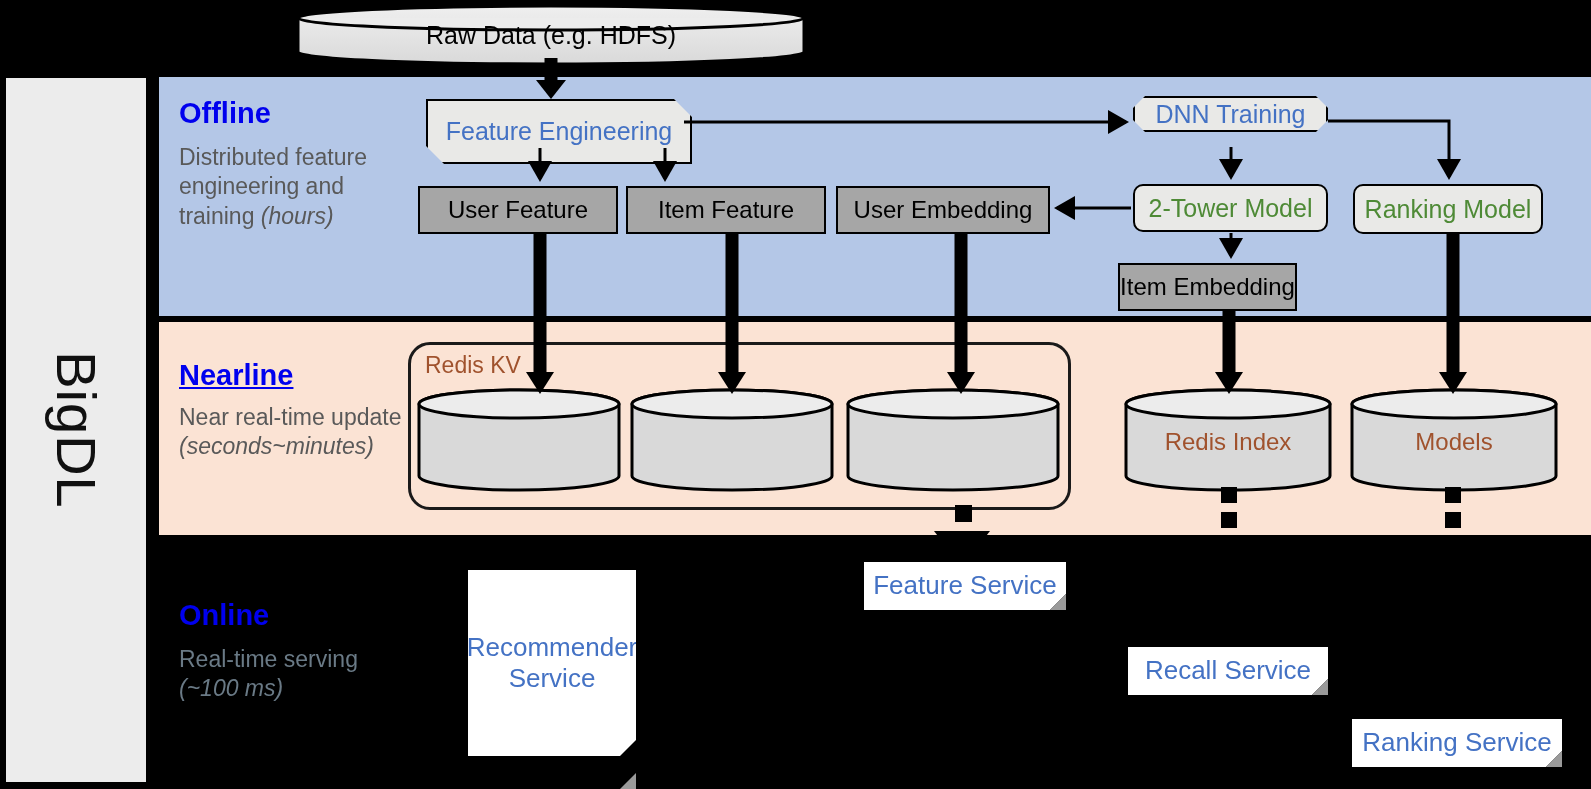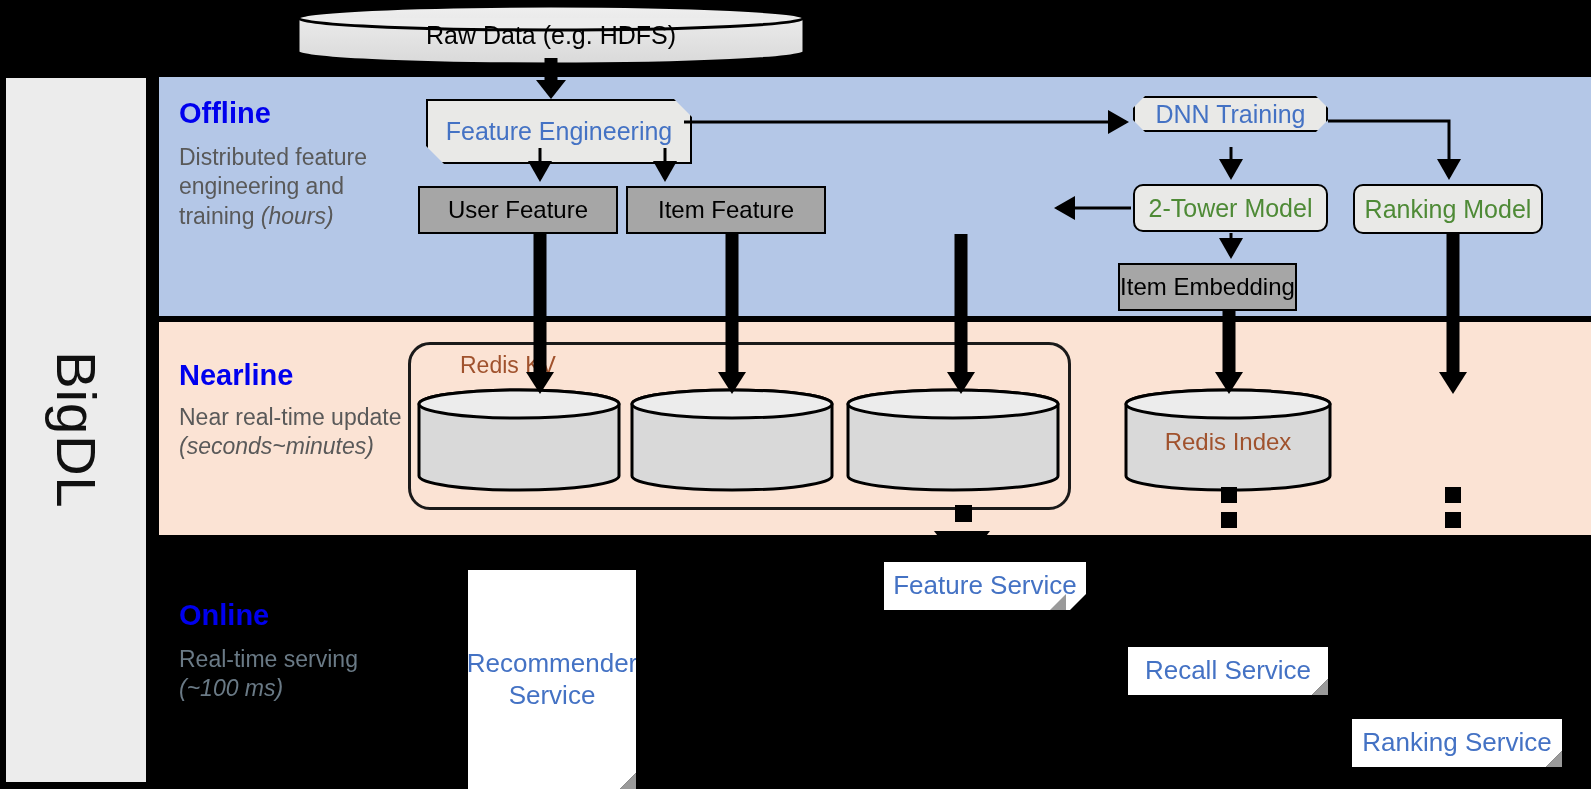--- a/index.html
+++ b/index.html
@@ -17,21 +17,21 @@
   #rail{position:absolute;left:6px;top:78px;width:140px;height:704px;background:#ececec;}
   #rail-label{position:absolute;left:50%;top:50%;transform:translate(-50%,-50%) rotate(90deg);
               white-space:nowrap;font-size:56px;color:#111;letter-spacing:1px;}
 
   
   .band-title{position:absolute;color:#0000ee;font-size:29px;font-weight:bold;}
   .band-sub{position:absolute;color:#595959;font-size:23px;line-height:1.28;width:230px;}
   .band-sub i{font-style:italic;}
   #t-offline{left:179px;top:97px;}
   #s-offline{left:179px;top:143px;}
-  #t-nearline{left:179px;top:359px;}
+  #t-nearline{left:179px;top:359px;text-decoration:underline;}
   #s-nearline{left:179px;top:403px;}
   #t-online{left:179px;top:599px;}
   #s-online{left:179px;top:645px;}
   #t-online{color:#0000ee;}
   #s-online{color:#6a7a86;}
 
   
   .node{position:absolute;box-sizing:border-box;display:flex;align-items:center;
         justify-content:center;text-align:center;}
   .gray-box{background:#a6a6a6;border:2.5px solid #000;color:#000;font-size:24px;}
@@ -47,21 +47,21 @@
 
   
   .cyl{position:absolute;}
   .cyl svg{display:block;overflow:visible;}
   .cyl-label{position:absolute;left:0;width:100%;text-align:center;color:#a0522d;
              font-size:24px;top:52%;transform:translateY(-50%);}
 
   
   #redis-box{position:absolute;left:408px;top:342px;width:663px;height:168px;
              border:3px solid #1a1a1a;border-radius:22px;box-sizing:border-box;}
-  #redis-label{position:absolute;left:425px;top:352px;color:#a0522d;font-size:23px;margin-left:35px;}
+  #redis-label{position:absolute;left:425px;top:352px;color:#a0522d;font-size:23px;}
 
   
   .card{position:absolute;background:#fff;box-sizing:border-box;display:flex;
         align-items:center;justify-content:center;text-align:center;
         color:#4472c4;font-size:26px;line-height:1.2;
         clip-path:polygon(0 0,100% 0,100% calc(100% - 16px),calc(100% - 16px) 100%,0 100%);}
   .fold{position:absolute;width:16px;height:16px;background:#9a9a9a;
         clip-path:polygon(100% 0,0 100%,100% 100%);}
   svg.overlay{position:absolute;left:0;top:0;width:1591px;height:789px;pointer-events:none;}
 </style>
@@ -109,20 +109,23 @@
   <div class="node proc-box notch-all blue-text" style="left:1133px;top:96px;width:195px;height:36px;">
     <span>DNN Training</span>
   </div>
 
   <div class="node gray-box" style="left:418px;top:186px;width:200px;height:48px;">
     <span>User Feature</span>
   </div>
   <div class="node gray-box" style="left:626px;top:186px;width:200px;height:48px;">
     <span>Item Feature</span>
   </div>
+  <div class="node gray-box" style="left:836px;top:186px;width:214px;height:48px;">
+    <span>User Embedding</span>
+  </div>
 
   <div class="node proc-box rounded green-text" style="left:1133px;top:184px;width:195px;height:48px;">
     <span>2-Tower Model</span>
   </div>
   <div class="node proc-box rounded green-text" style="left:1353px;top:184px;width:190px;height:50px;">
     <span>Ranking Model</span>
   </div>
 
   <div class="node gray-box" style="left:1118px;top:263px;width:179px;height:48px;">
     <span>Item Embedding</span>
@@ -150,27 +153,34 @@
     </svg>
   </div>
 
   <div class="cyl" style="left:1124px;top:388px;">
     <svg width="208" height="104" viewBox="0 0 208 104">
       <path d="M2,16 A102,14 0 0 1 206,16 L206,88 A102,14 0 0 1 2,88 Z" fill="#d9d9d9" stroke="#000" stroke-width="3"></path>
       <path d="M2,16 A102,14 0 0 0 206,16 A102,14 0 0 0 2,16 Z" fill="#ececec" stroke="#000" stroke-width="3"></path>
     </svg>
     <div class="cyl-label">Redis Index</div>
   </div>
-
-  <div class="card" style="left:468px;top:570px;width:168px;height:219px;padding:0 14px;">
+  <div class="cyl" style="left:1350px;top:388px;">
+    <svg width="208" height="104" viewBox="0 0 208 104">
+      <path d="M2,16 A102,14 0 0 1 206,16 L206,88 A102,14 0 0 1 2,88 Z" fill="#d9d9d9" stroke="#000" stroke-width="3"></path>
+      <path d="M2,16 A102,14 0 0 0 206,16 A102,14 0 0 0 2,16 Z" fill="#ececec" stroke="#000" stroke-width="3"></path>
+    </svg>
+    <div class="cyl-label">Models</div>
+  </div>
+
+  <div class="card" style="left:468px;top:570px;width:168px;height:186px;padding:0 14px;">
     <span>Recommender Service</span>
   </div>
   <div class="fold" style="left:620px;top:773px;"></div>
 
-  <div class="card" style="left:864px;top:562px;width:202px;height:48px;margin-left:20px;">
+  <div class="card" style="left:864px;top:562px;width:202px;height:48px;">
     <span>Feature Service</span>
   </div>
   <div class="fold" style="left:1050px;top:594px;"></div>
 
   <div class="card" style="left:1128px;top:647px;width:200px;height:48px;">
     <span>Recall Service</span>
   </div>
   <div class="fold" style="left:1312px;top:679px;"></div>
 
   <div class="card" style="left:1352px;top:719px;width:210px;height:48px;">

